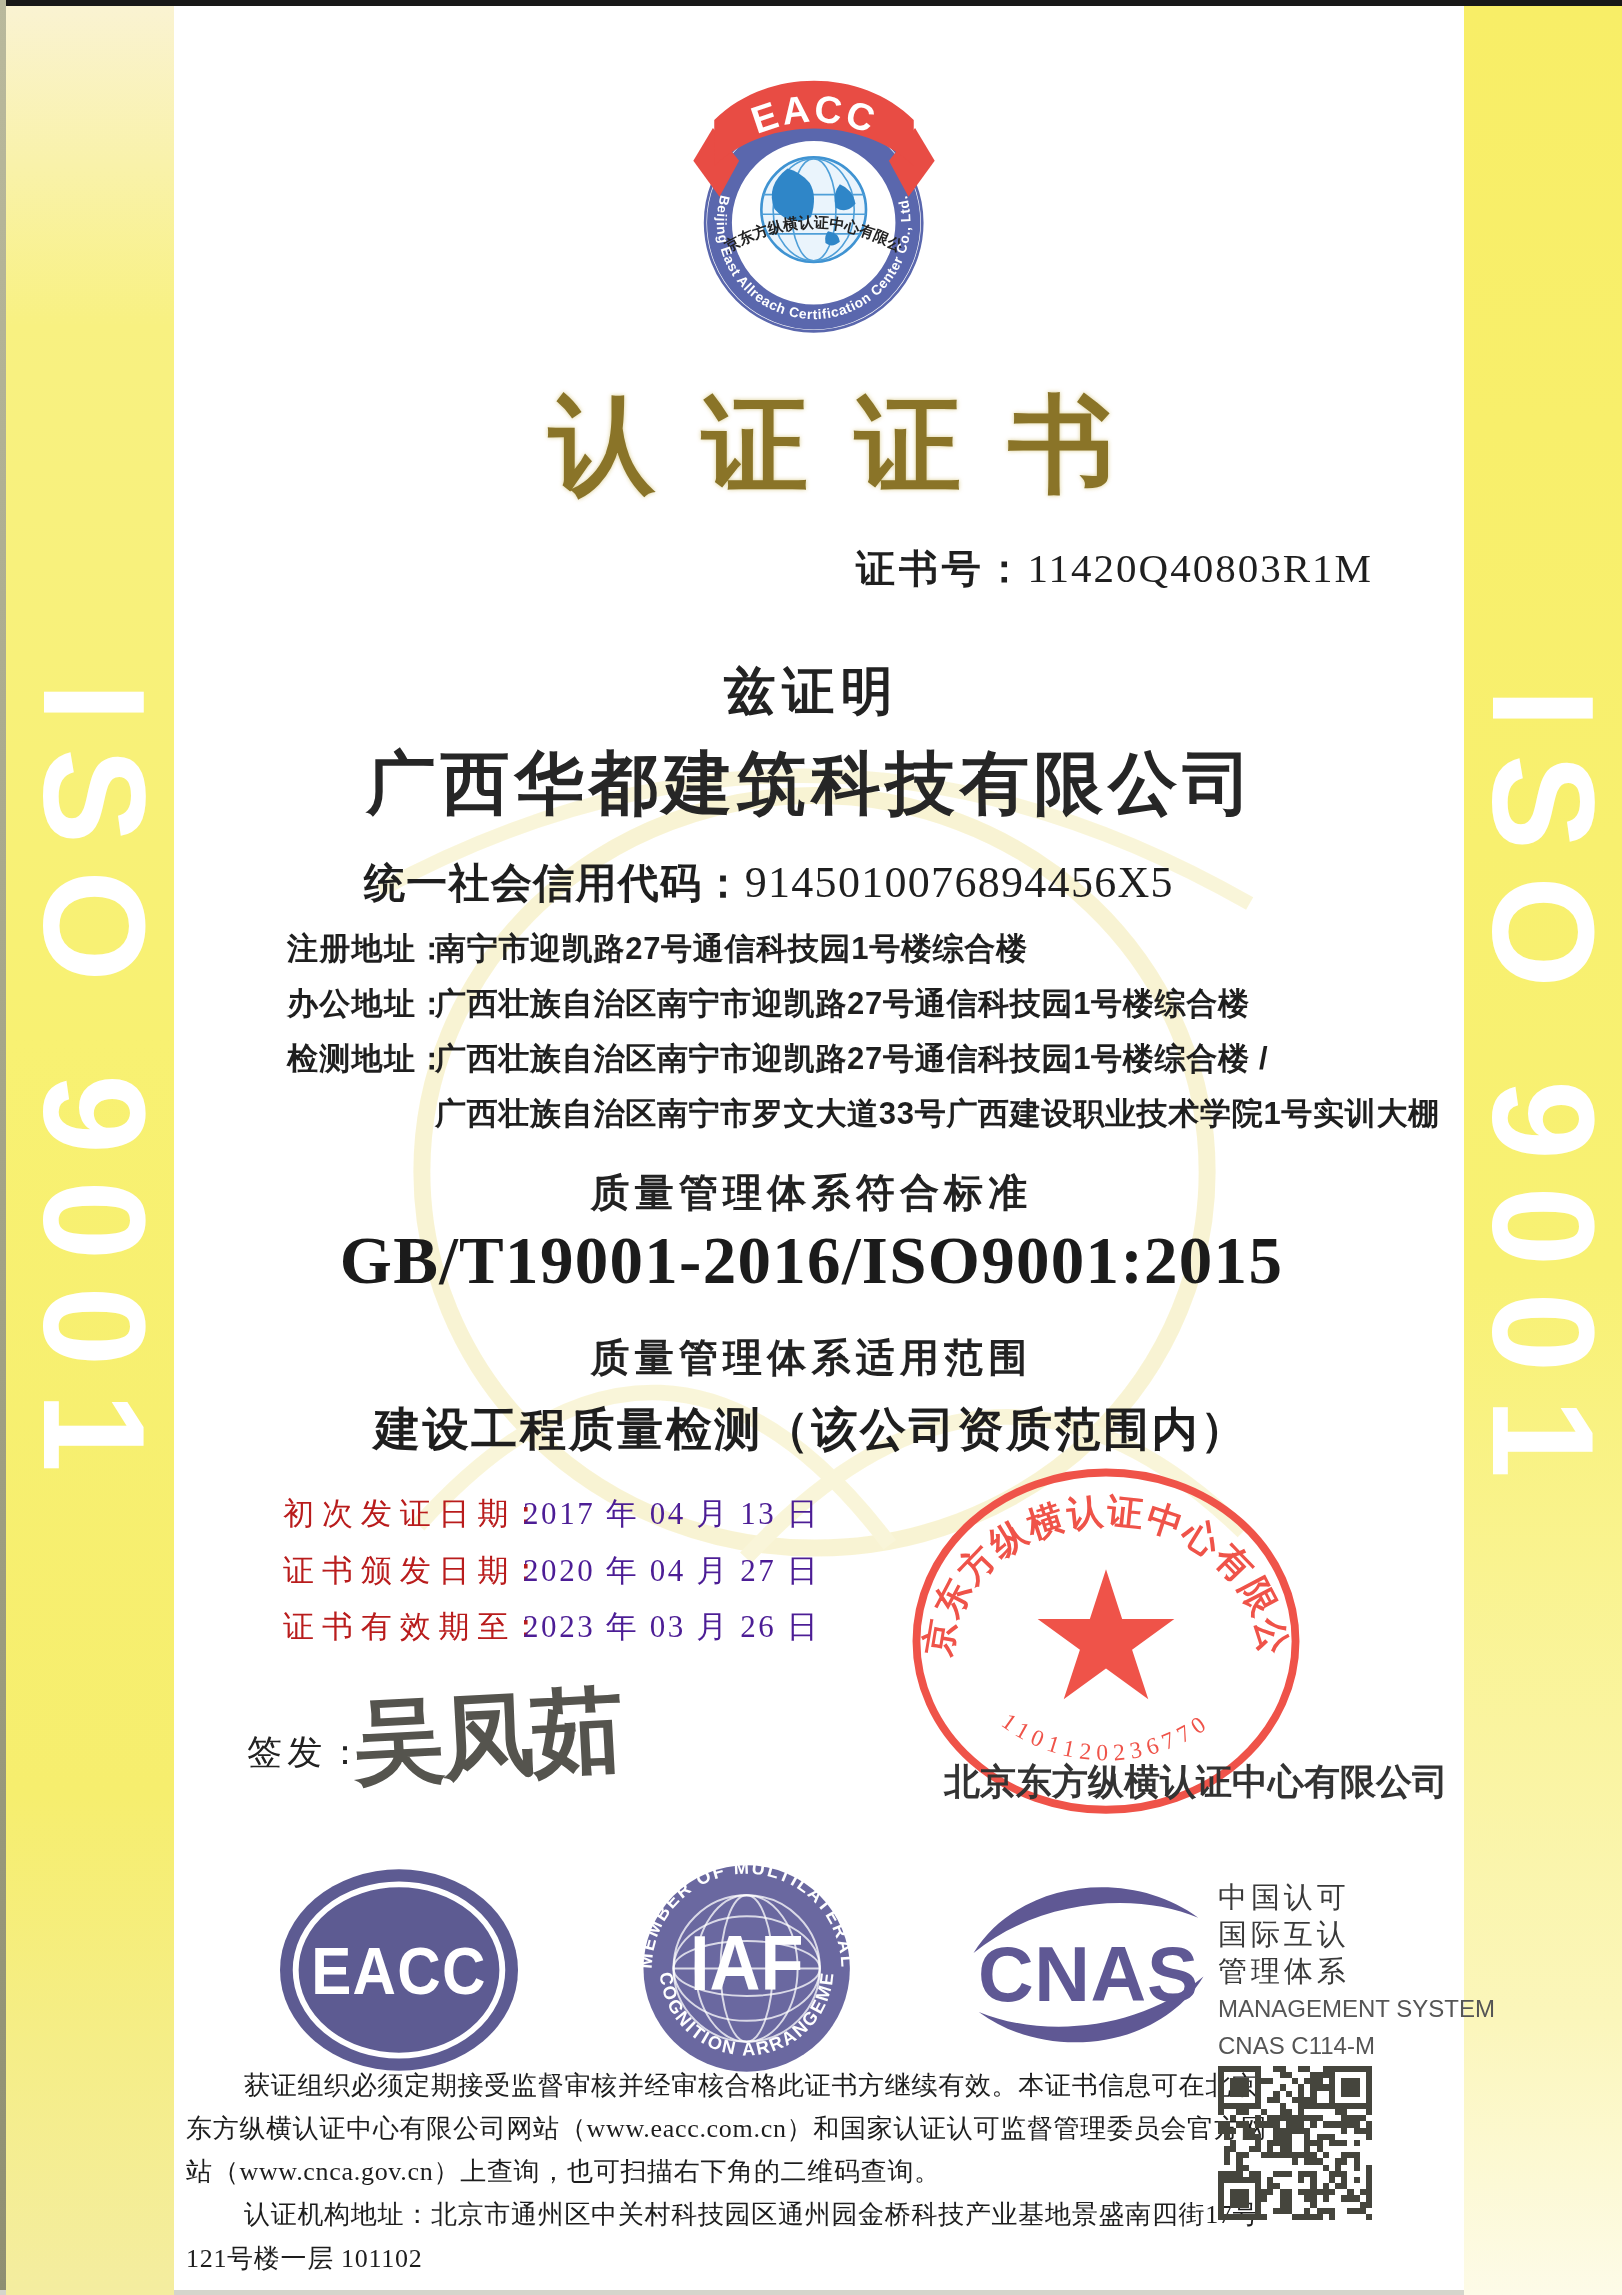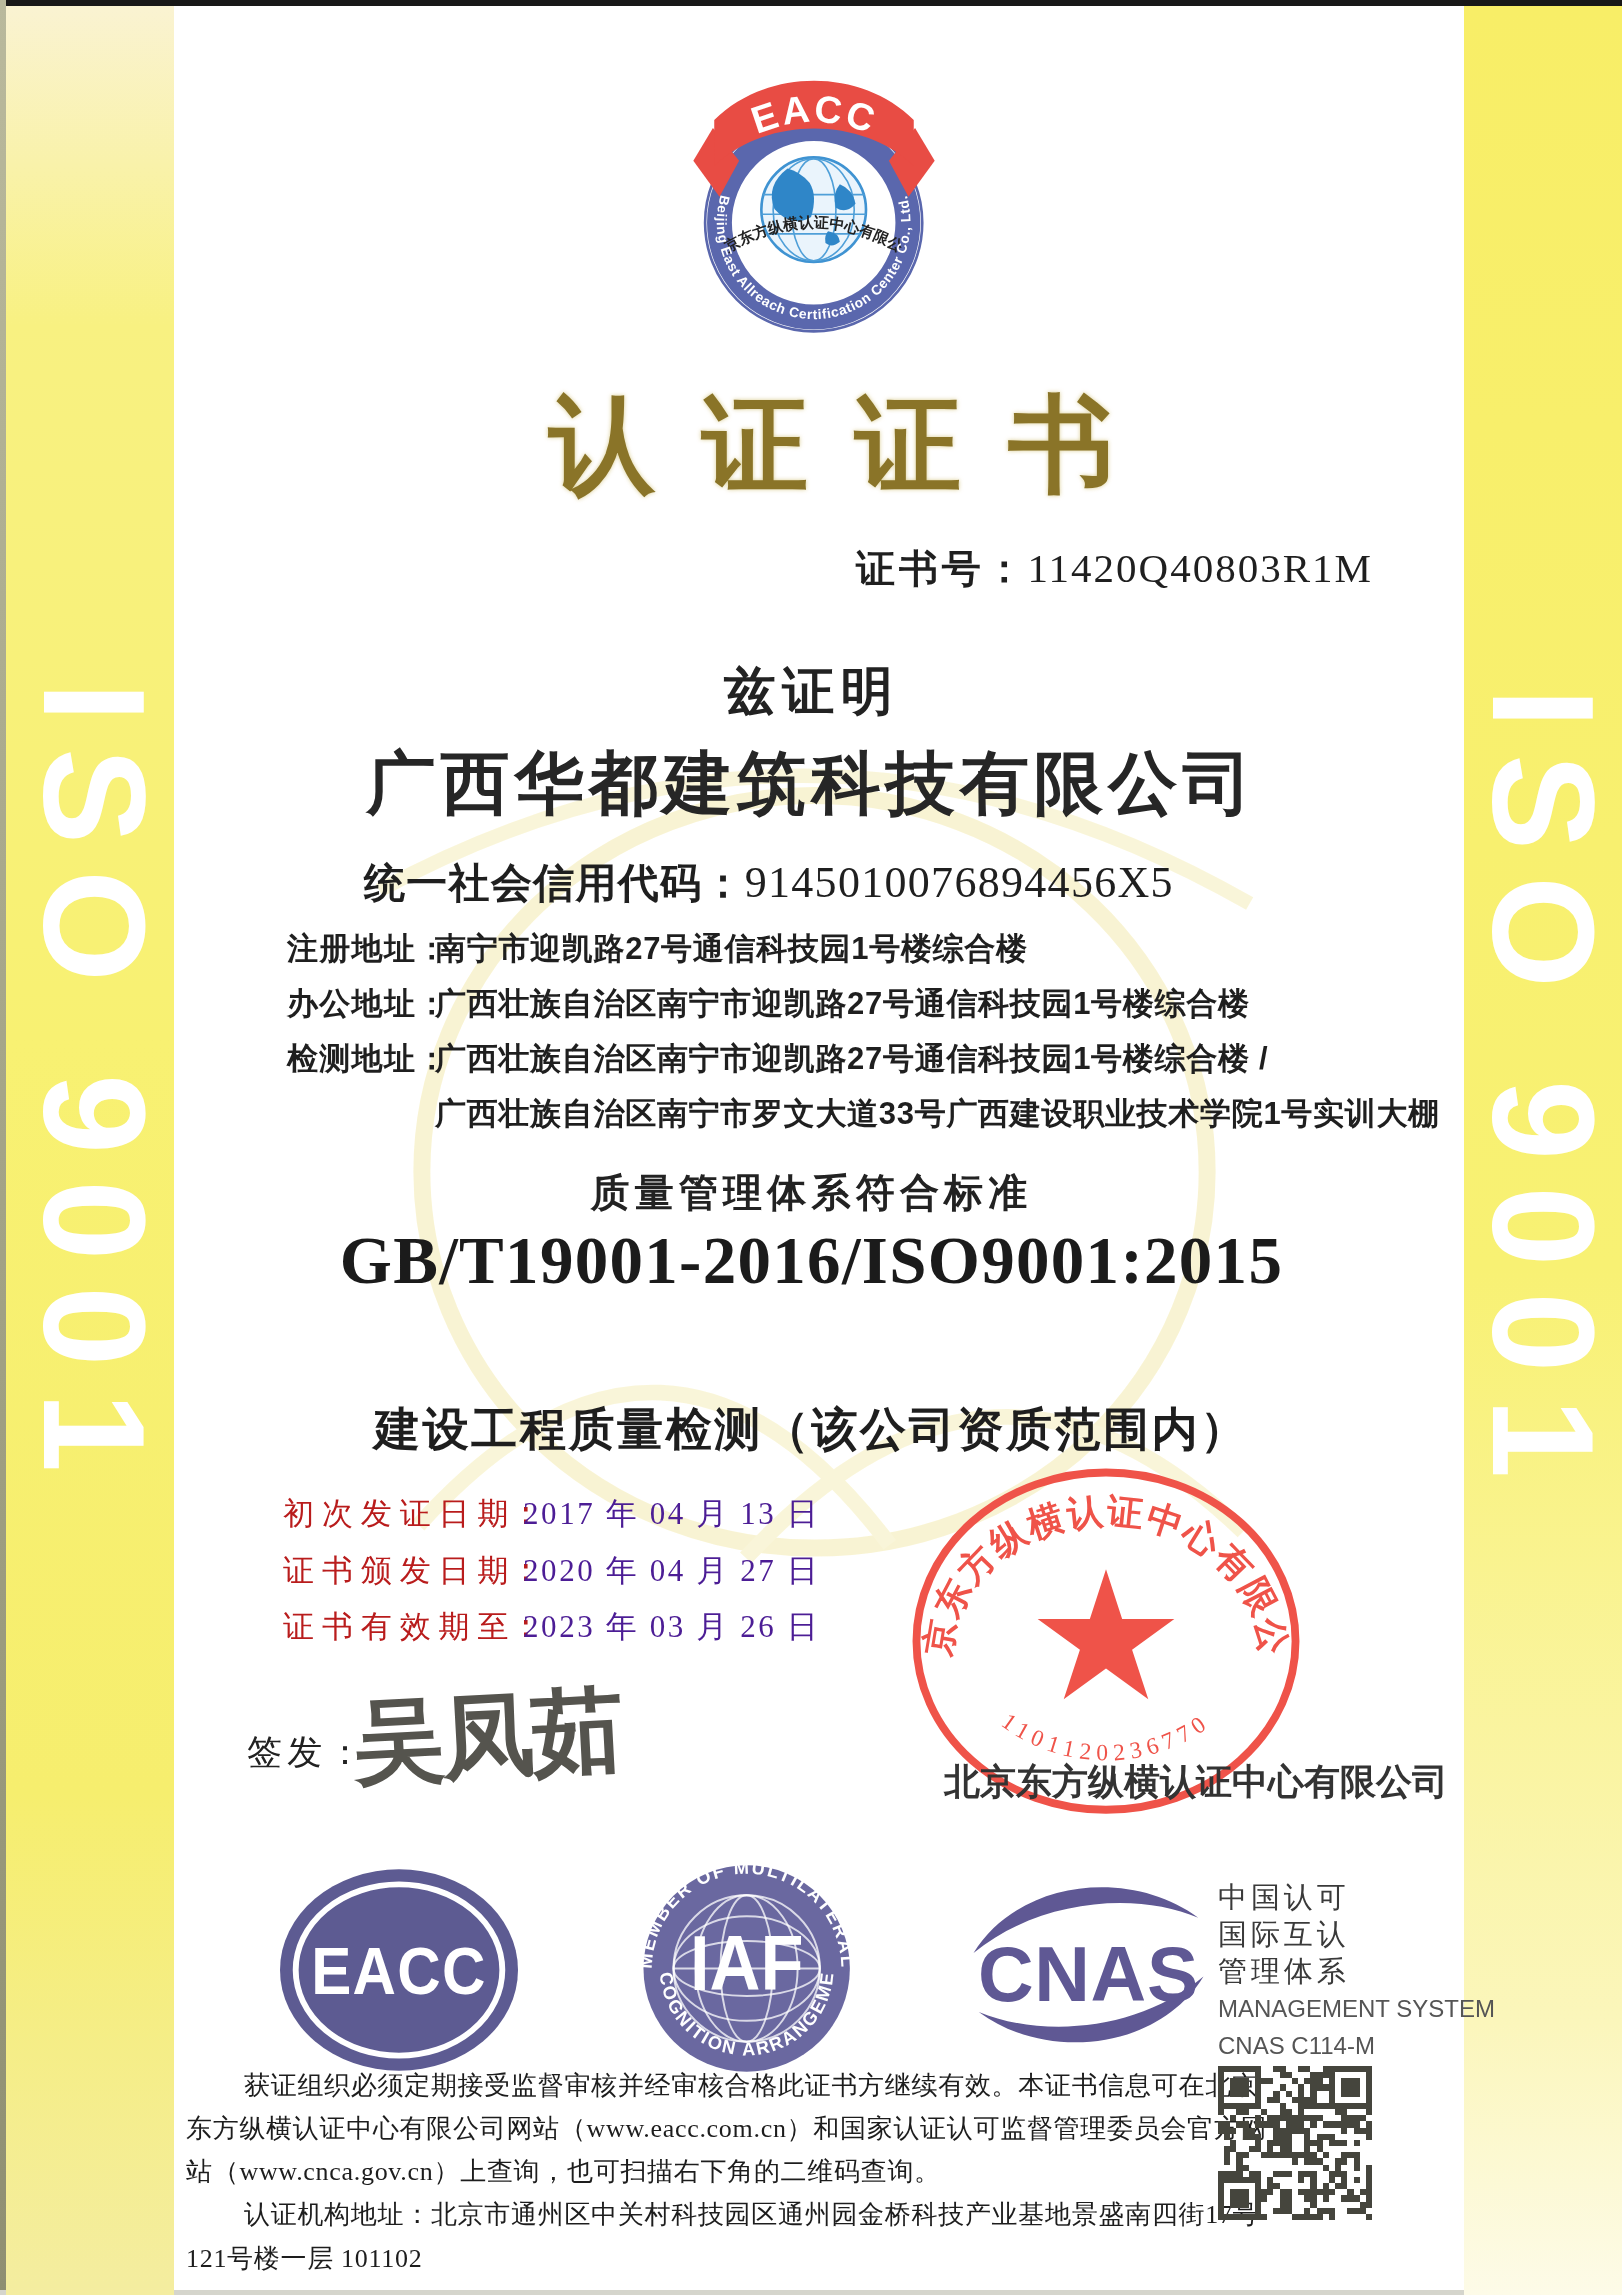--- a/index.html
+++ b/index.html
@@ -137,20 +137,21 @@
   <div class="abs addr-label" style="left:287px;top:928px;">注册地址：</div>
   <div class="abs addr-val" style="left:435px;top:928px;">南宁市迎凯路27号通信科技园1号楼综合楼</div>
   <div class="abs addr-label" style="left:287px;top:983px;">办公地址：</div>
   <div class="abs addr-val" style="left:435px;top:983px;">广西壮族自治区南宁市迎凯路27号通信科技园1号楼综合楼</div>
   <div class="abs addr-label" style="left:287px;top:1038px;">检测地址：</div>
   <div class="abs addr-val" style="left:435px;top:1038px;">广西壮族自治区南宁市迎凯路27号通信科技园1号楼综合楼 /</div>
   <div class="abs addr-val" style="left:435px;top:1093px;">广西壮族自治区南宁市罗文大道33号广西建设职业技术学院1号实训大棚</div>
 
   <div class="abs h-std" style="top:1166px;">质量管理体系符合标准</div>
   <div class="abs std-code">GB/T19001-2016/ISO9001:2015</div>
+  <div class="abs h-std" style="top:1331px;">质量管理体系适用范围</div>
   <div class="abs scope">建设工程质量检测（该公司资质范围内）</div>
 
   <div class="abs date-lab" style="left:283px;top:1493px;">初次发证日期:</div>
   <div class="abs date-val" style="left:523px;top:1493px;">2017 年 04 月 13 日</div>
   <div class="abs date-lab" style="left:283px;top:1550px;">证书颁发日期:</div>
   <div class="abs date-val" style="left:523px;top:1550px;">2020 年 04 月 27 日</div>
   <div class="abs date-lab" style="left:283px;top:1606px;">证书有效期至:</div>
   <div class="abs date-val" style="left:523px;top:1606px;">2023 年 03 月 26 日</div>
 
   <svg class="abs" style="left:906px;top:1466px;z-index:2;" width="400" height="366" viewBox="0 0 612 560">

